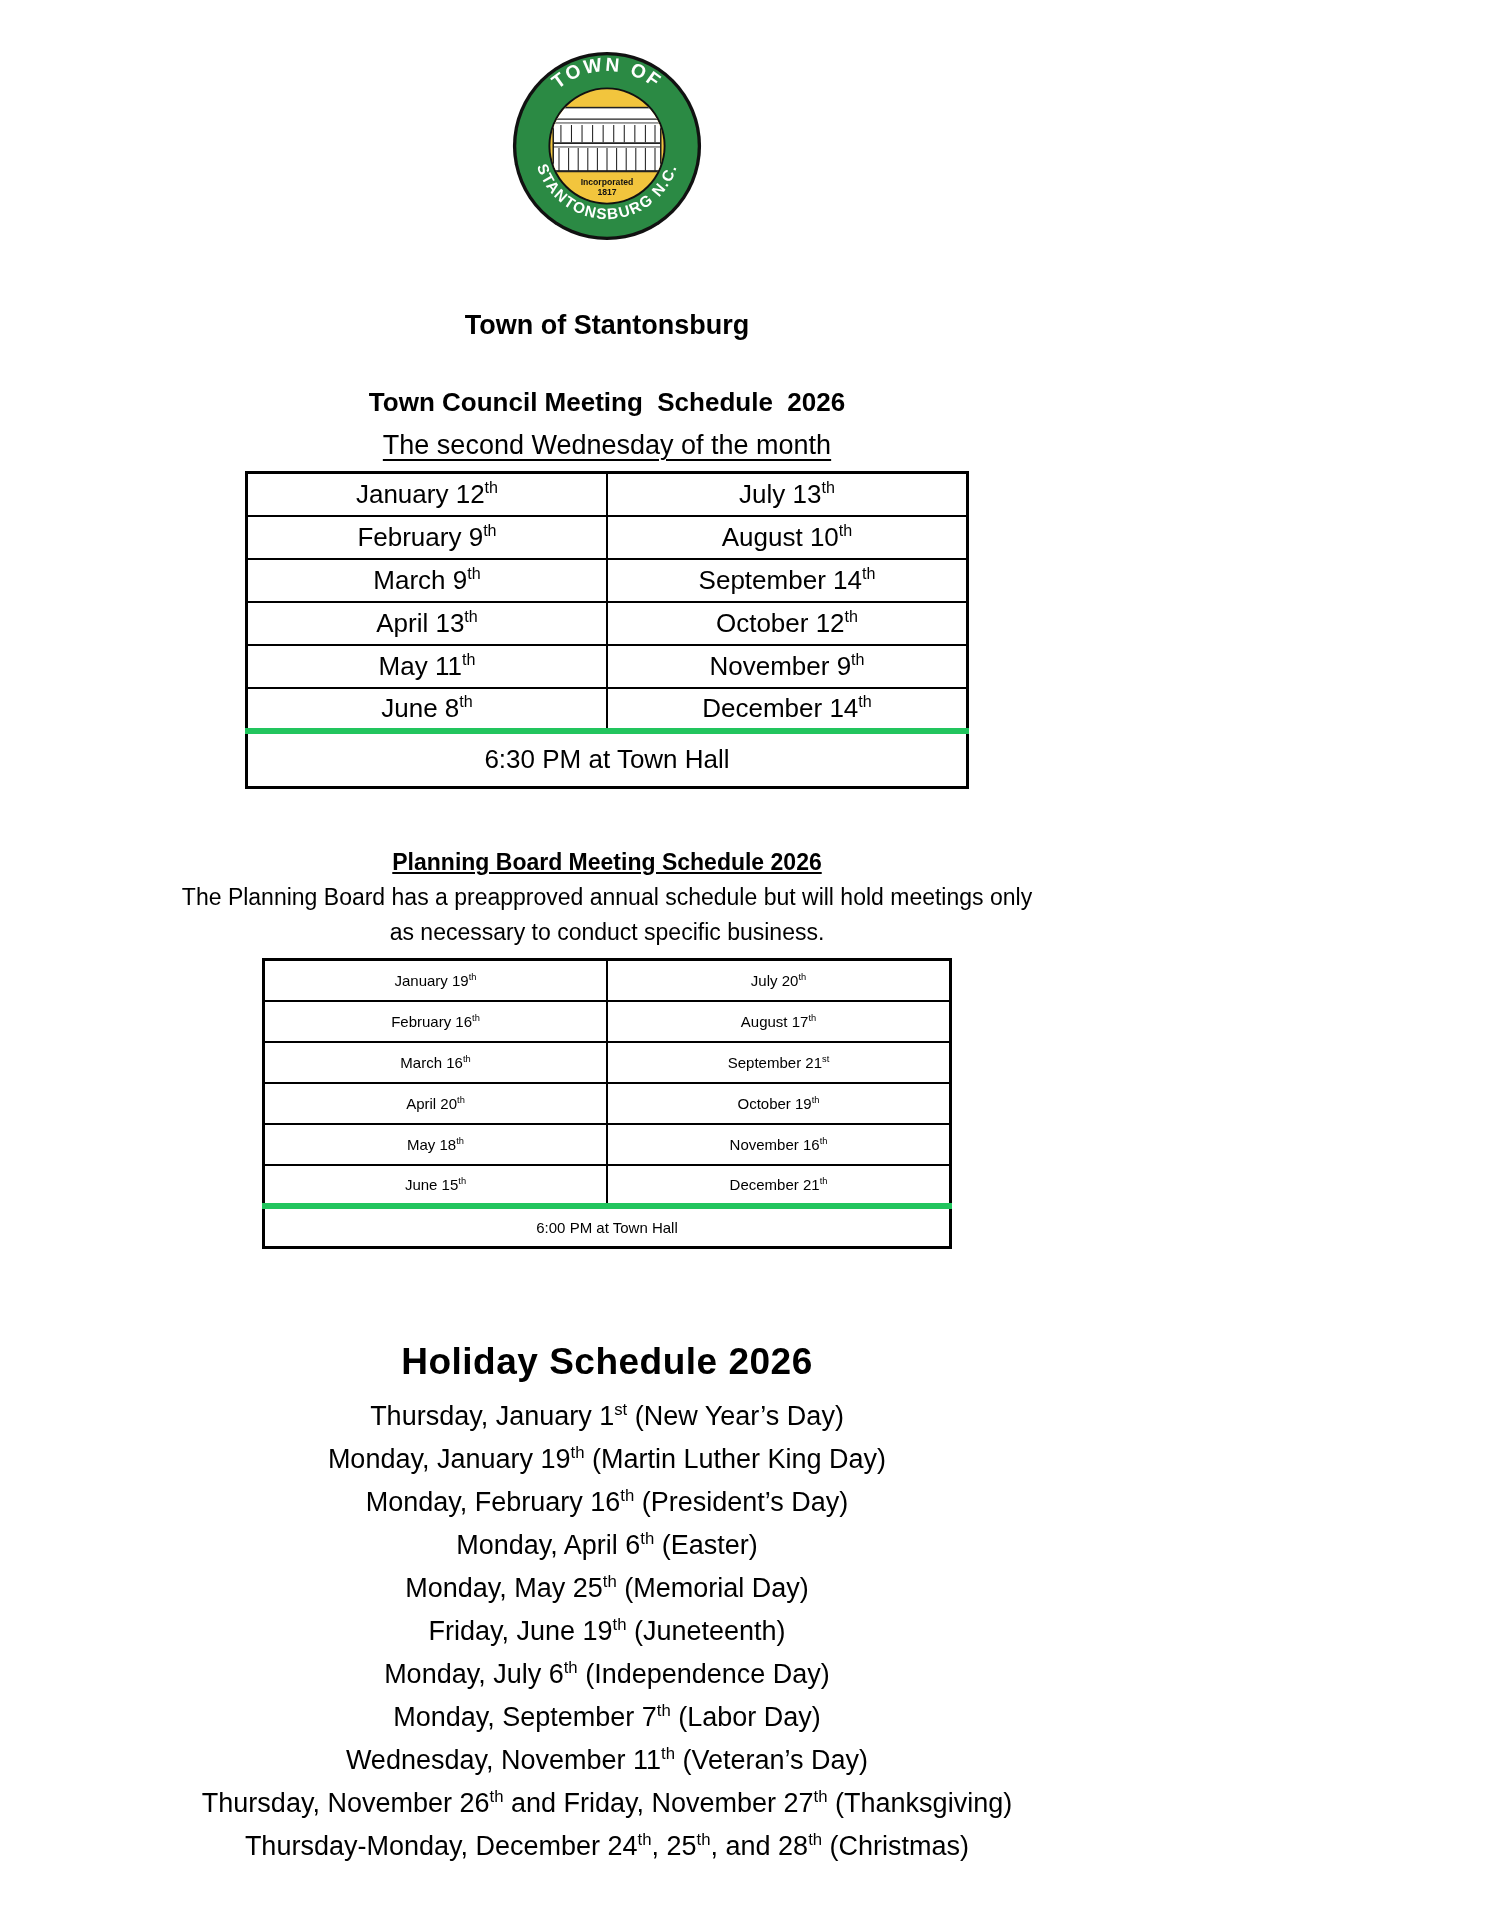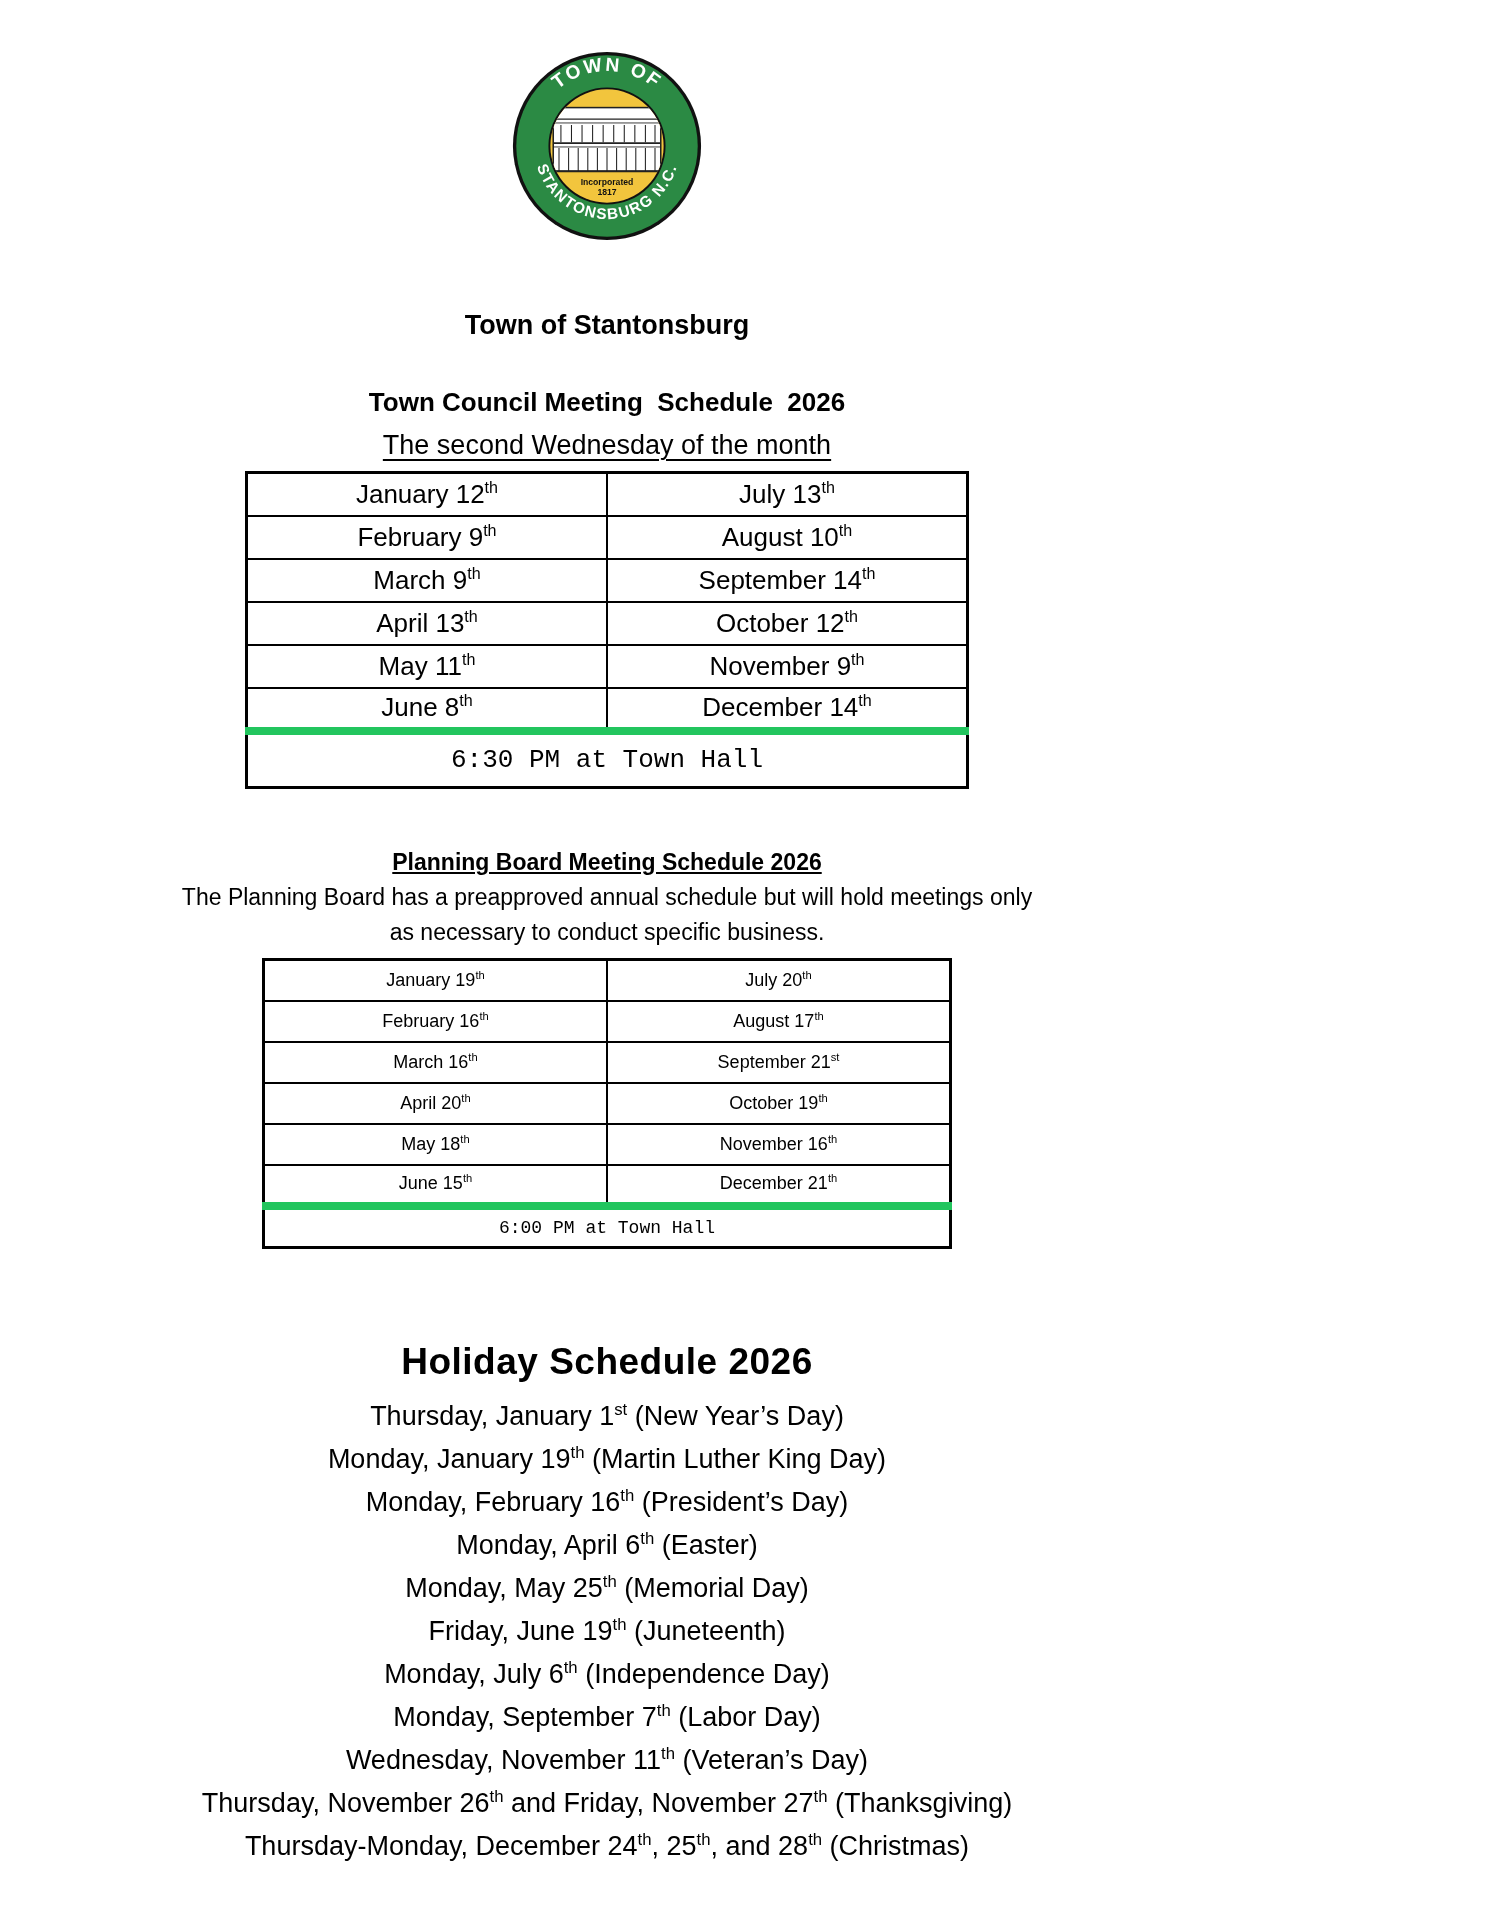--- a/index.html
+++ b/index.html
@@ -38,28 +38,28 @@
     margin: 10px auto 0 auto;
     border: 3px solid #000;
     background: #fff;
   }
   table.schedule td {
     border: 2px solid #000;
     text-align: center;
     vertical-align: middle;
     padding: 0 6px;
   }
-  table.schedule tr.footer td { border-top: 8px solid #22c55e; font-family: Liberation Mono, monospace; }
+  table.schedule tr.footer td { border-top: 6px solid #22c55e; }
 
   table.t1 { width: 724px; }
   table.t1 td { height: 43px; font-size: 26px; width: 50%; margin-left: 27px; }
   table.t1 tr.footer td { height: 57px; width: auto; }
 
   table.t2 { width: 690px; margin-top: 8px; }
-  table.t2 td { height: 41px; font-size: 18px; width: 50%; }
+  table.t2 td { height: 41px; font-size: 15px; width: 50%; }
   table.t2 tr.footer td { height: 42px; width: auto; }
 
   sup { font-size: 62%; line-height: 0; }
 
   .planning-title {
     margin-top: 60px;
     font-size: 23px; font-weight: bold; text-decoration: underline;
   }
   .planning-desc {
     margin: 4px auto 0 auto;

